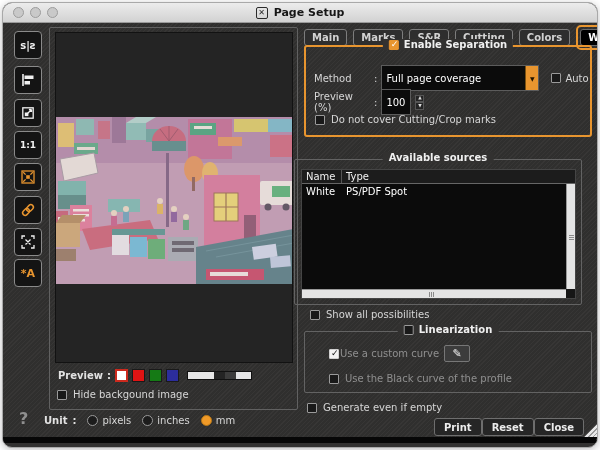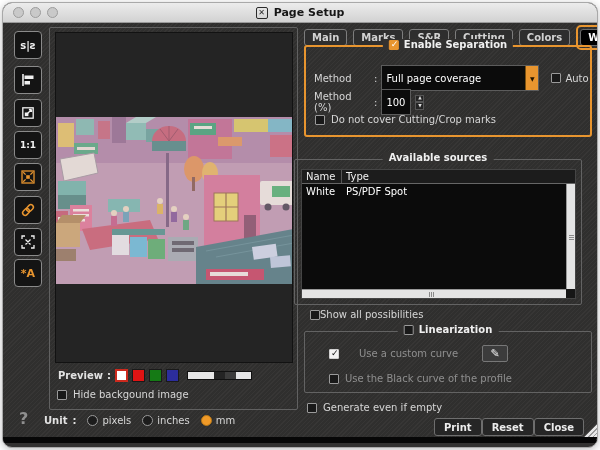--- a/index.html
+++ b/index.html
@@ -313,21 +313,21 @@
         <span class="lbl" style="width:56px">Method</span>
         <span class="lbl">:</span>
         <div class="field" style="width:158px; height:16px;">
           <span>Full page coverage</span>
           <span class="dd-arrow"></span>
         </div>
         <div class="chk" style="margin-left:8px"></div>
         <span class="lbl">Auto</span>
       </div>
       <div class="flexrow" style="position:absolute; left:8px; top:42px; gap:4px;">
-        <span class="lbl" style="width:56px">Method (%)</span>
+        <span class="lbl" style="width:56px">Preview (%)</span>
         <span class="lbl">:</span>
         <div class="field" style="width:30px; height:15px;">
           <span>100</span>
         </div>
         <div class="stepper">
             <span>▲</span>
             <span>▼</span>
           </div>
       </div>
       <div class="flexrow" style="position:absolute; left:9px; top:67px; gap:6px;">
@@ -376,31 +376,31 @@
           <div class="hgrip">
               <i></i>
               <i></i>
               <i></i>
             </div>
         </div>
         <div class="scroll-corner"></div>
       </div>
     </div>
 
-    <div class="flexrow" style="position:absolute; left:307px; top:286px; ">
+    <div class="flexrow" style="position:absolute; left:307px; top:286px; gap:6px;">
       <div class="chk"></div>
       <span class="lbl">Show all possibilities</span>
     </div>
 
     <div class="group" style="left:301px; top:308px; width:288px; height:62px;">
       <div class="group-title">
         <div class="chk"></div>
         <span class="t">Linearization</span>
       </div>
-      <div class="flexrow" style="position:absolute; left:24px; top:13px; gap:20px;">
+      <div class="flexrow" style="position:absolute; left:24px; top:13px; gap:1px;">
         <div class="chk on-white"></div>
         <span class="lbl-dim">Use a custom curve</span>
         <div class="pencil-btn" style="margin-left:4px">
           <span>✎</span>
         </div>
       </div>
       <div class="flexrow" style="position:absolute; left:24px; top:41px; gap:6px;">
         <div class="chk"></div>
         <span class="lbl-dim">Use the Black curve of the profile</span>
       </div>

